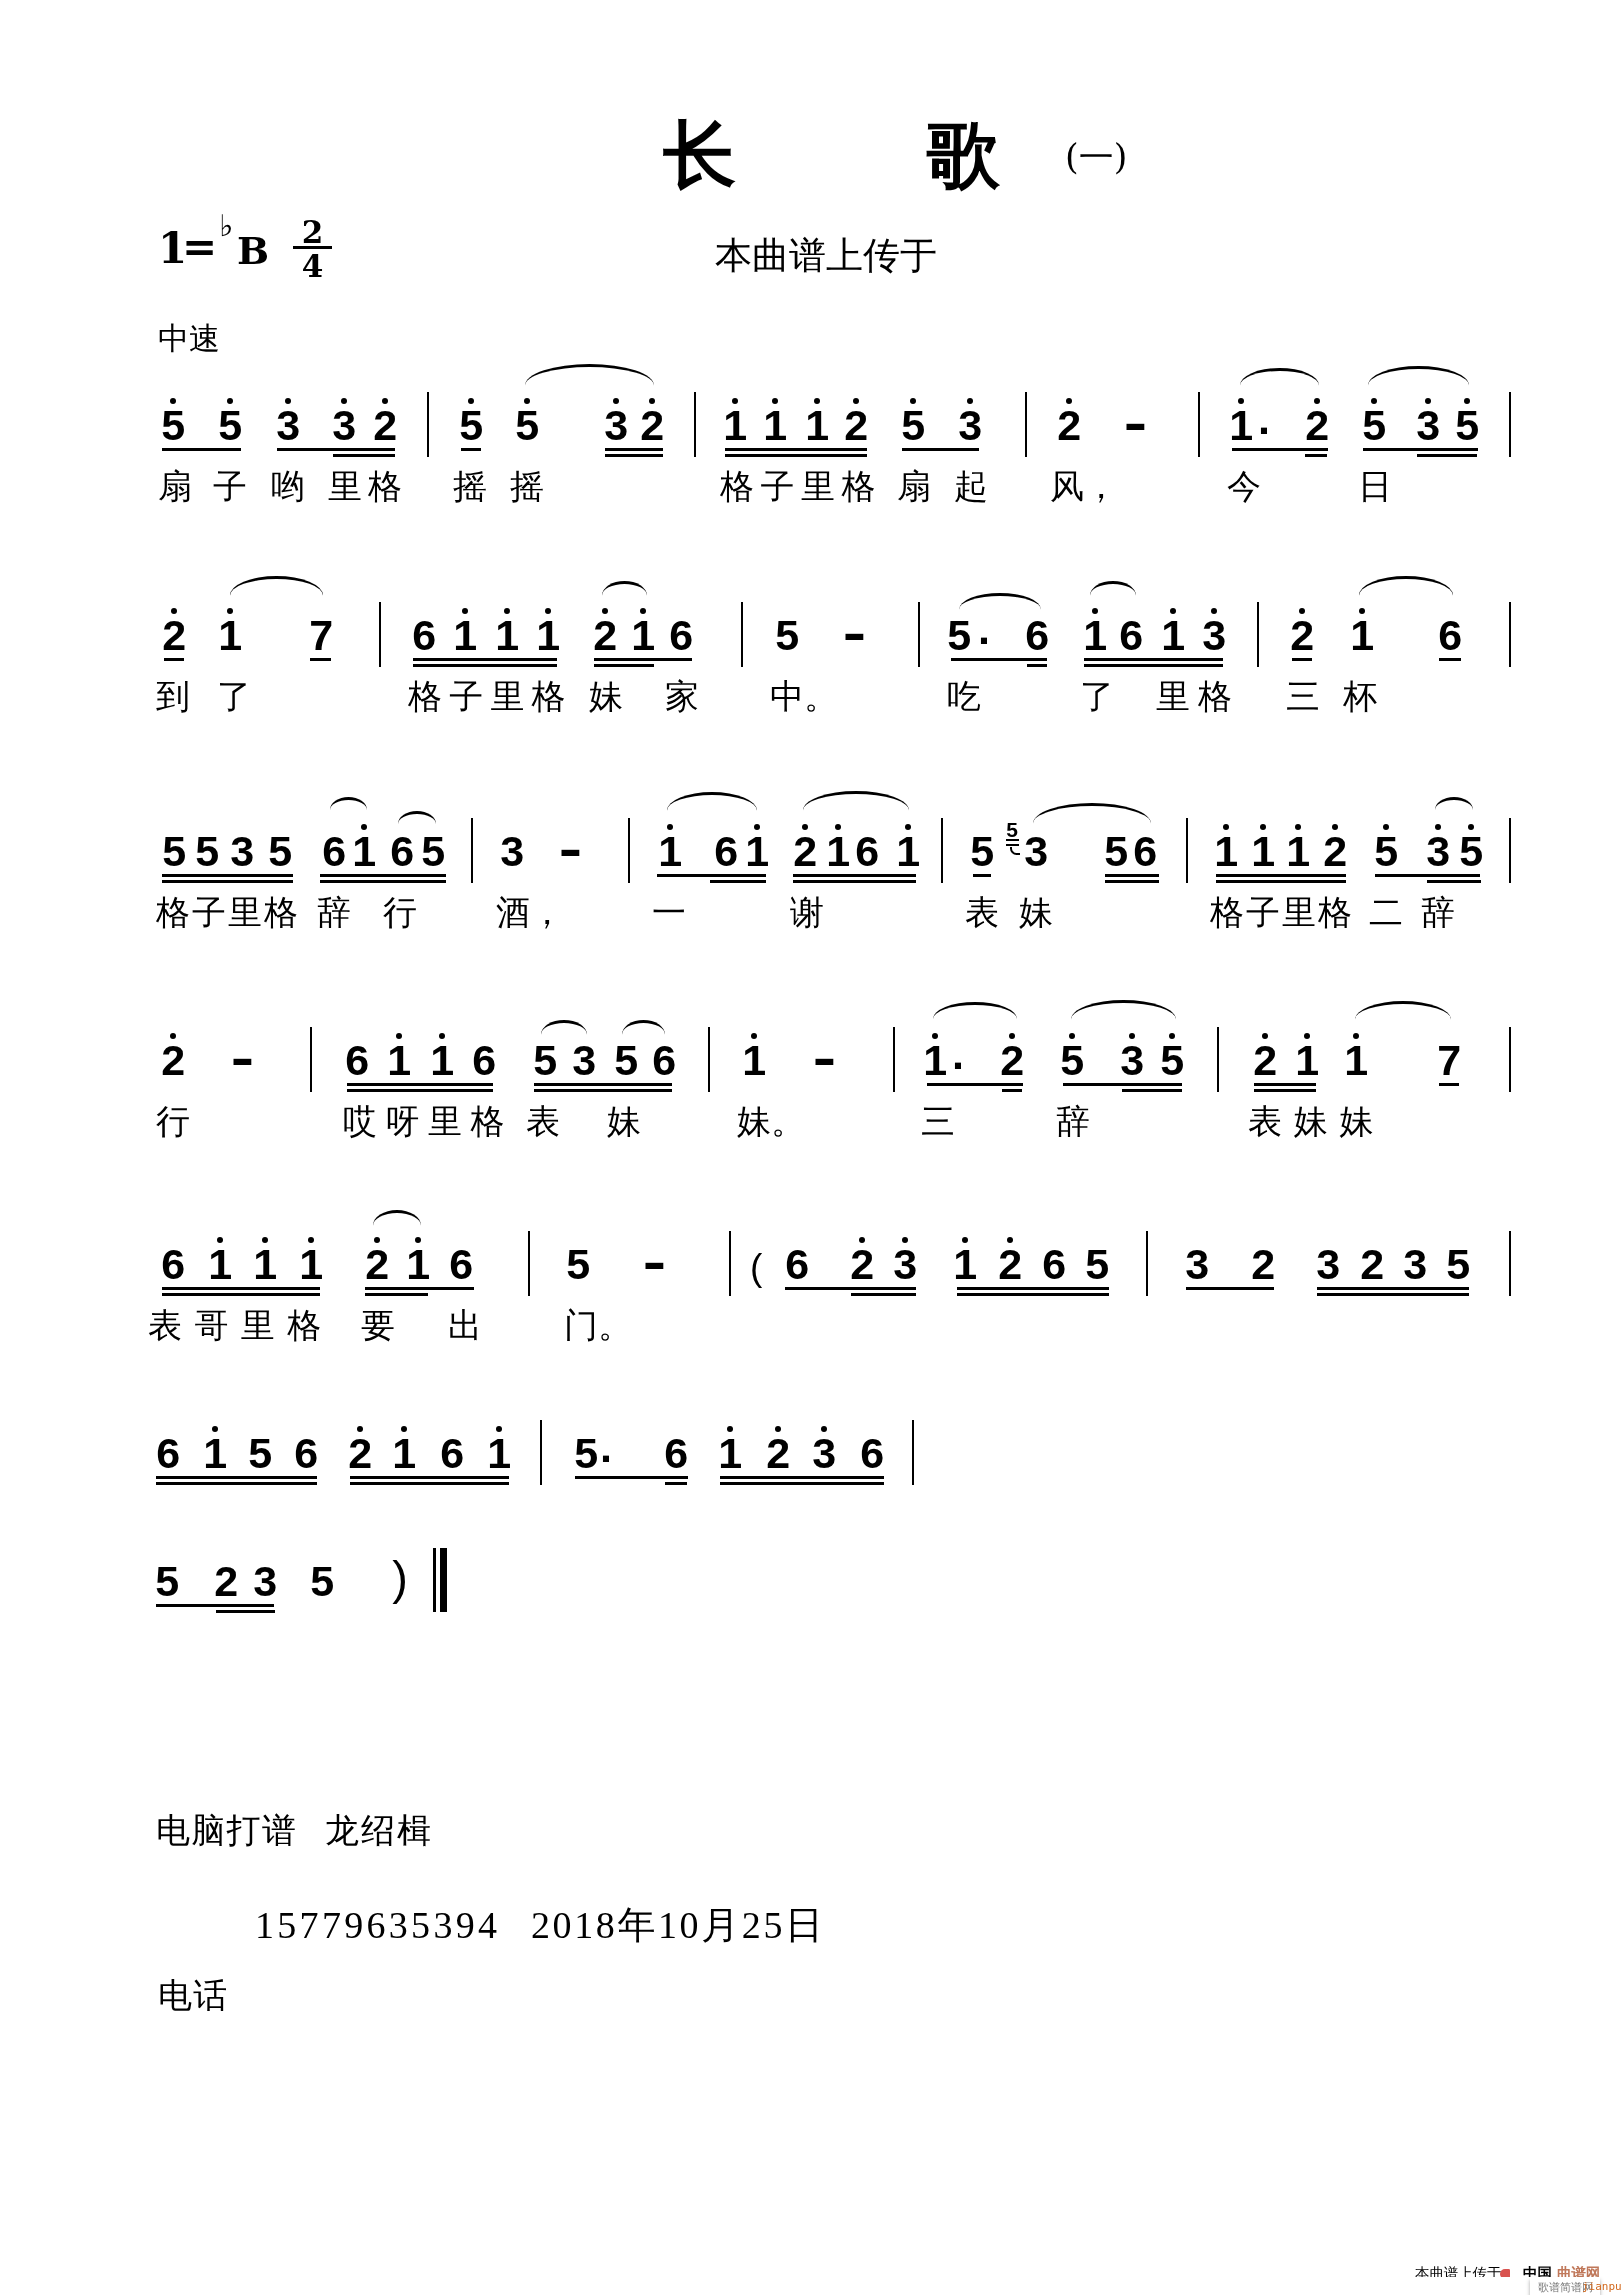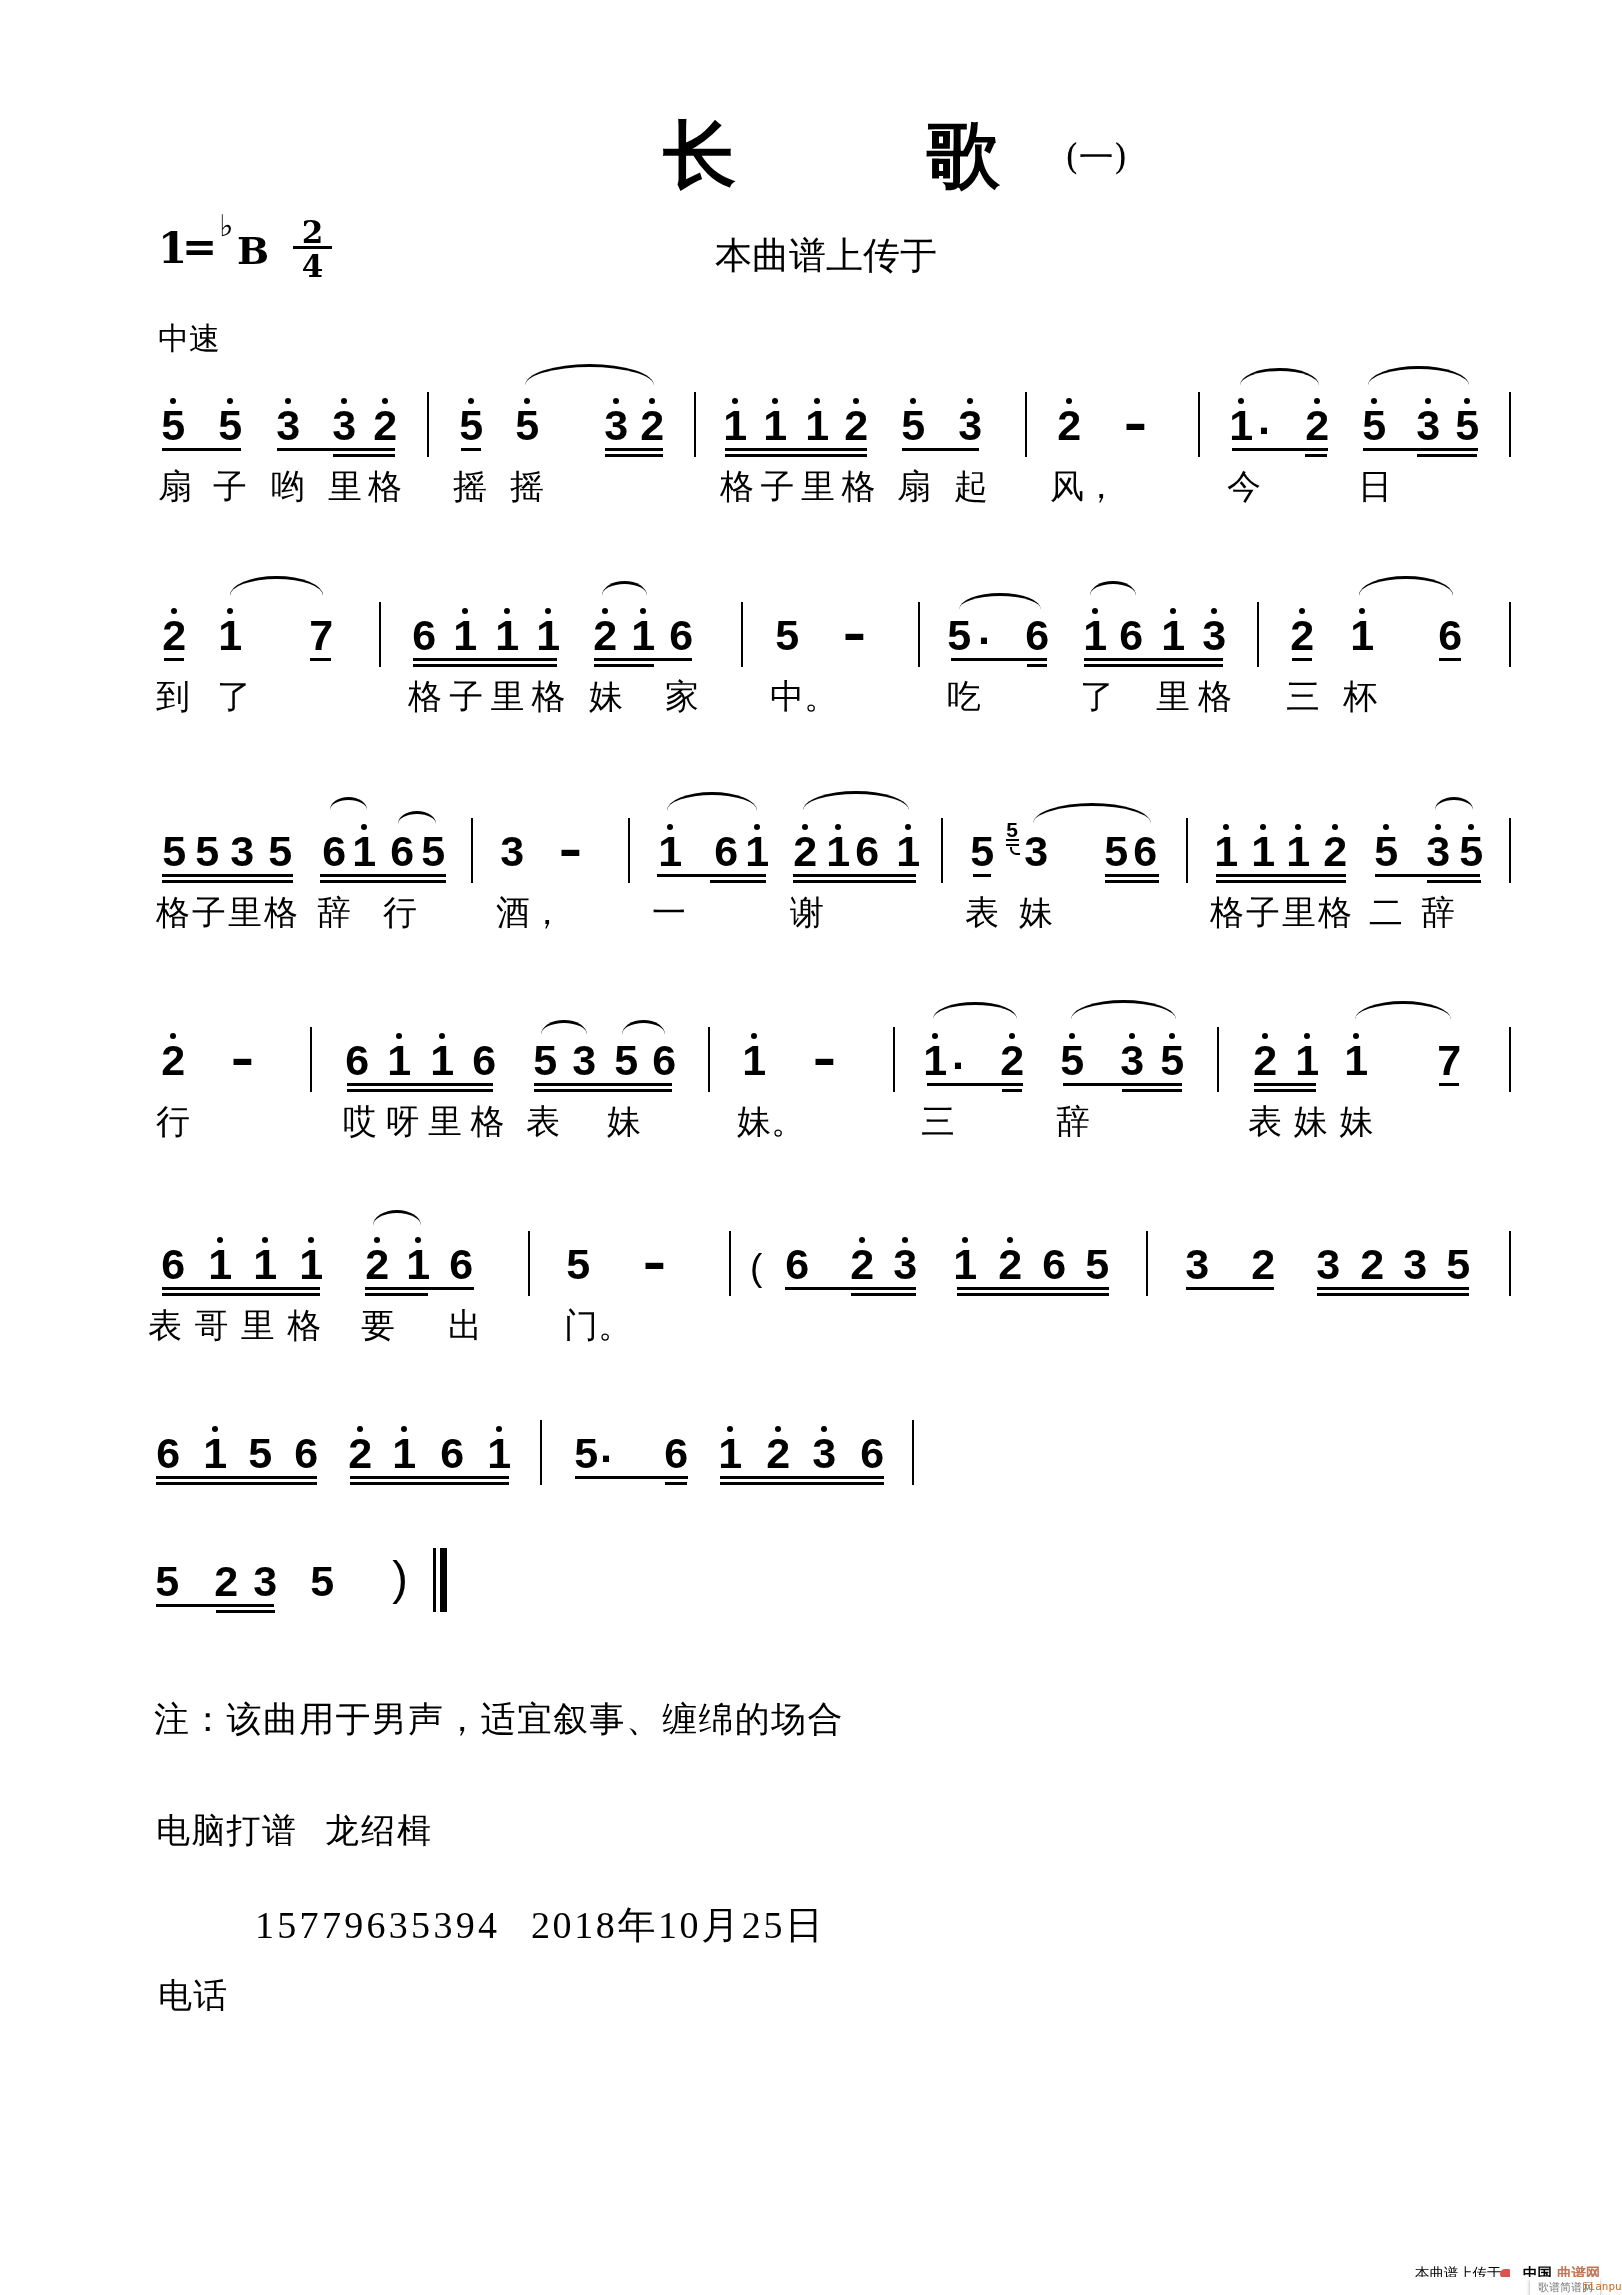--- a/index.html
+++ b/index.html
@@ -388,21 +388,20 @@
     <span class="n" style="left:265px">3</span>
     <span class="n" style="left:322px">5</span>
     <span class="n paren" style="left:400px;top:-11.8px;font-size:47px">)</span>
     <div class="abs" style="left:433px;top:-18.3px;width:2.6px;height:64px;background:#000"></div>
     <div class="abs" style="left:440px;top:-18.3px;width:6.5px;height:64px;background:#000"></div>
 
     <div class="ul" style="left:156px;width:118px"></div>
     <div class="ul u2" style="left:216px;width:59px"></div>
   </div>
 
-  <div class="cjk" style="left:154px;top:1702px;font-size:35px;letter-spacing:1.3px">注：该曲用于男声，适宜叙事、缠绵的场合</div>
   <div class="cjk" style="left:156px;top:1813px;font-size:34px;letter-spacing:1.3px">电脑打谱</div>
   <div class="cjk" style="left:325px;top:1813px;font-size:34px;letter-spacing:2px">龙绍楫</div>
   <div class="cjk" style="left:158px;top:1978px;font-size:34px;letter-spacing:1.3px">电话</div>
   <div class="abs" style="left:255px;top:1906px;font:400 38px/1 'Liberation Serif',serif;letter-spacing:3.3px">15779635394</div>
   <div class="abs" style="left:531px;top:1906px;font:400 38px/1 'Liberation Serif',serif;letter-spacing:2.6px">2018年10月25日</div>
 
   <div class="wm-row" style="left:1413px;top:2266px;width:209px;height:10.5px">
     <span class="wm-t" style="left:2px;color:#000">本曲谱上传于</span>
     <span class="abs" style="left:87px;top:2.6px;width:9.8px;height:10.5px;border-radius:5.2px 1.3px 1.3px 5.2px;background:#d9534f"></span>
     <span class="wm-t" style="left:110px;color:#000;font-weight:700">中国</span>

